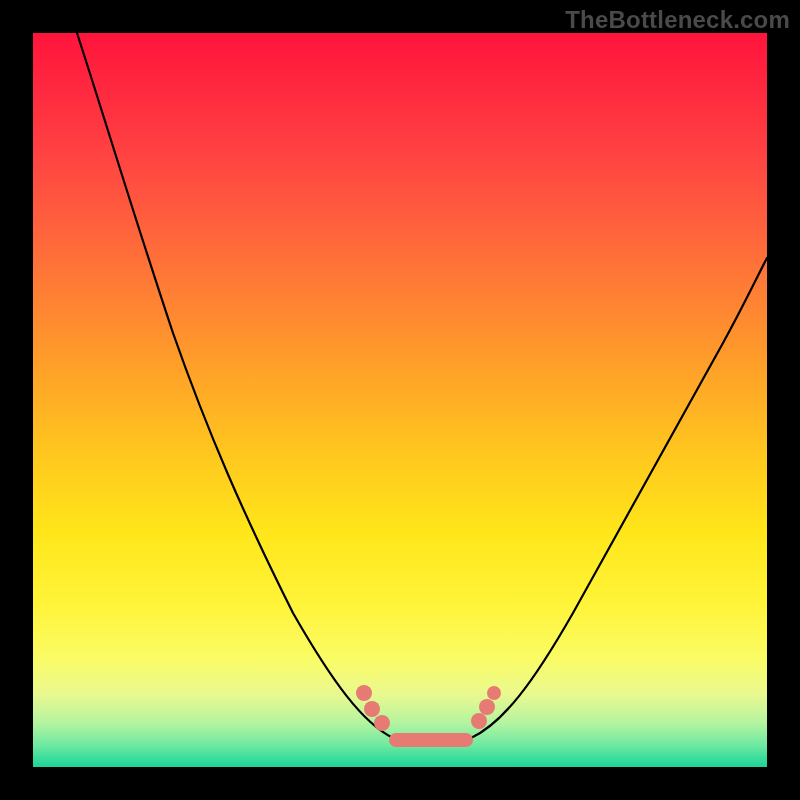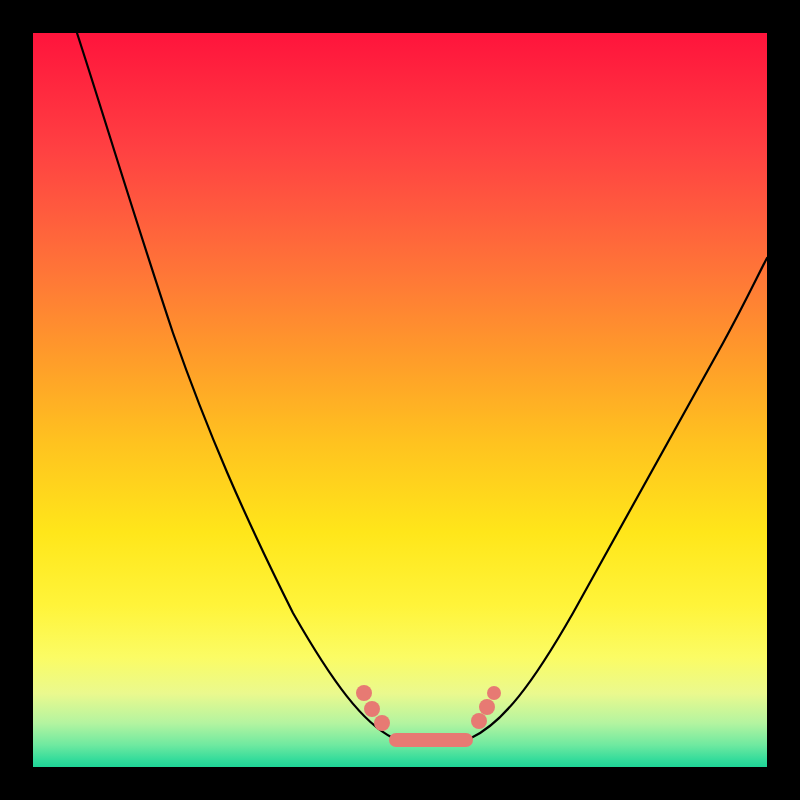--- a/index.html
+++ b/index.html
@@ -103,13 +103,14 @@
         <circle class="occlusion-dot" cx="349" cy="690" r="8"></circle>
         <rect class="occlusion-bar" x="356" y="700" width="84" height="14" rx="7"></rect>
         <circle class="occlusion-dot" cx="446" cy="688" r="8"></circle>
         <circle class="occlusion-dot" cx="454" cy="674" r="8"></circle>
         <circle class="occlusion-dot" cx="461" cy="660" r="7"></circle>
       </g>
     </svg>
 
   </div>
 
+  <div class="watermark">TheBottleneck.com</div>
 </div>
 
 </body></html>

